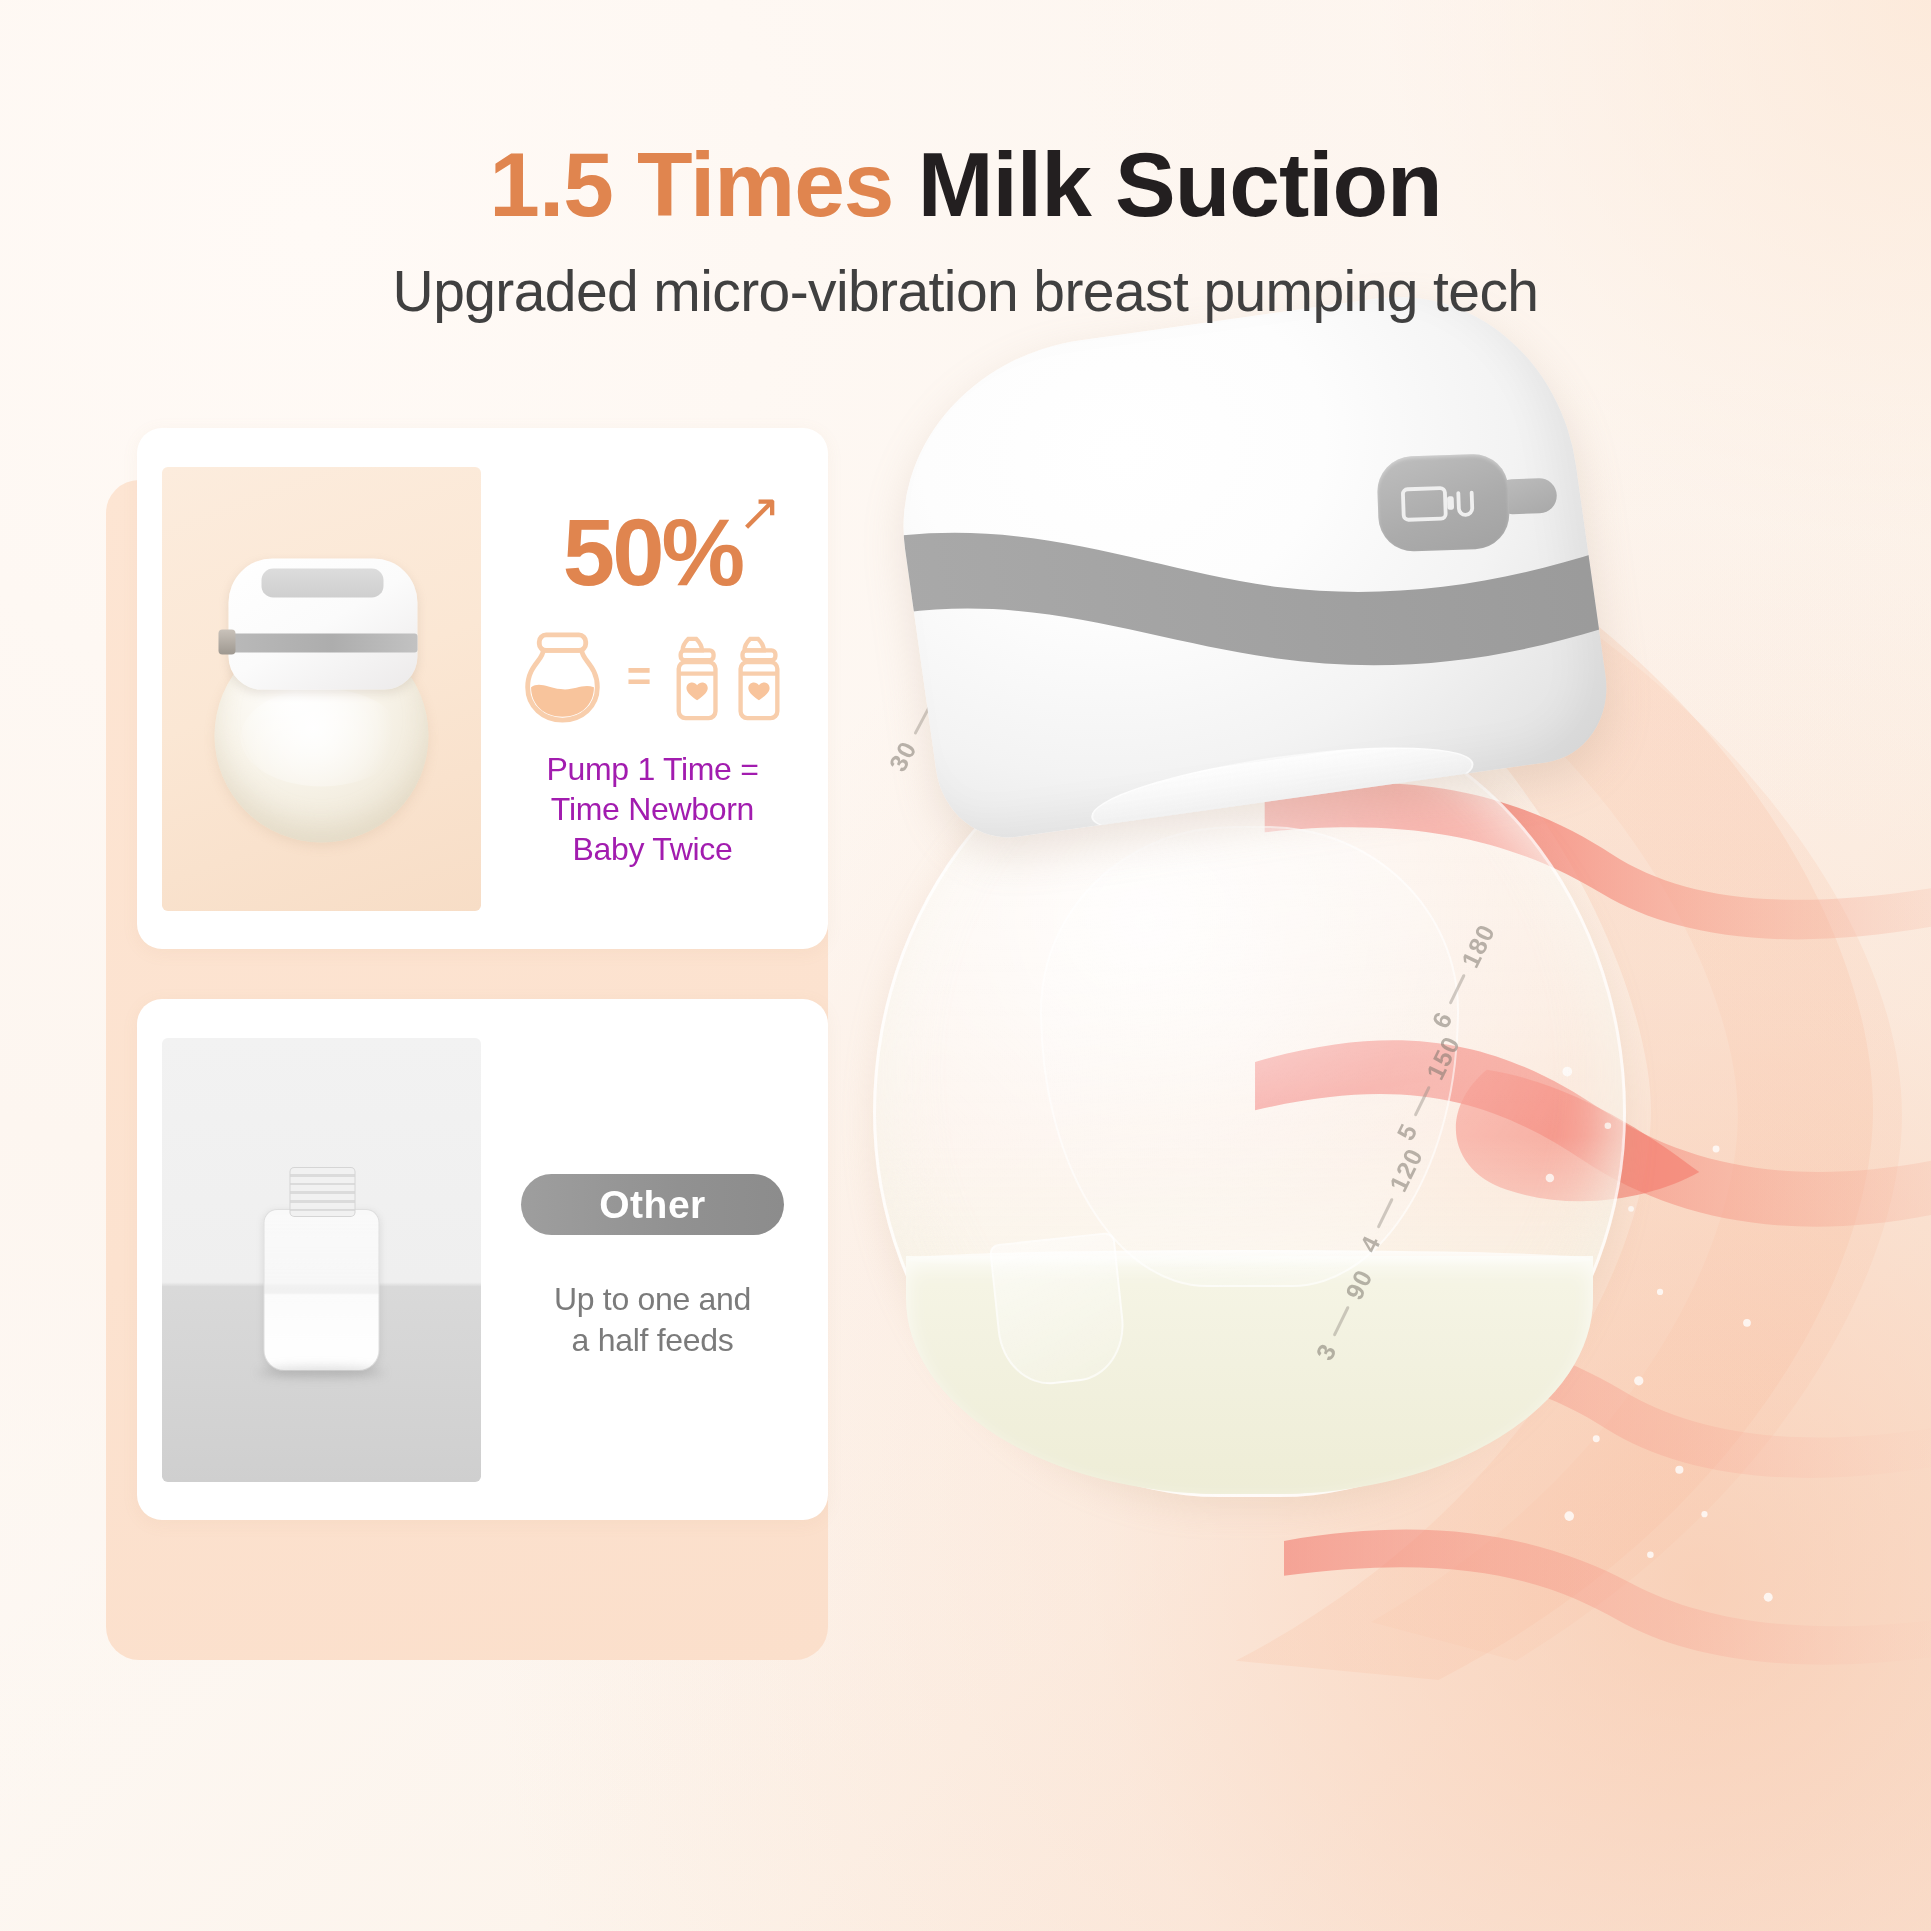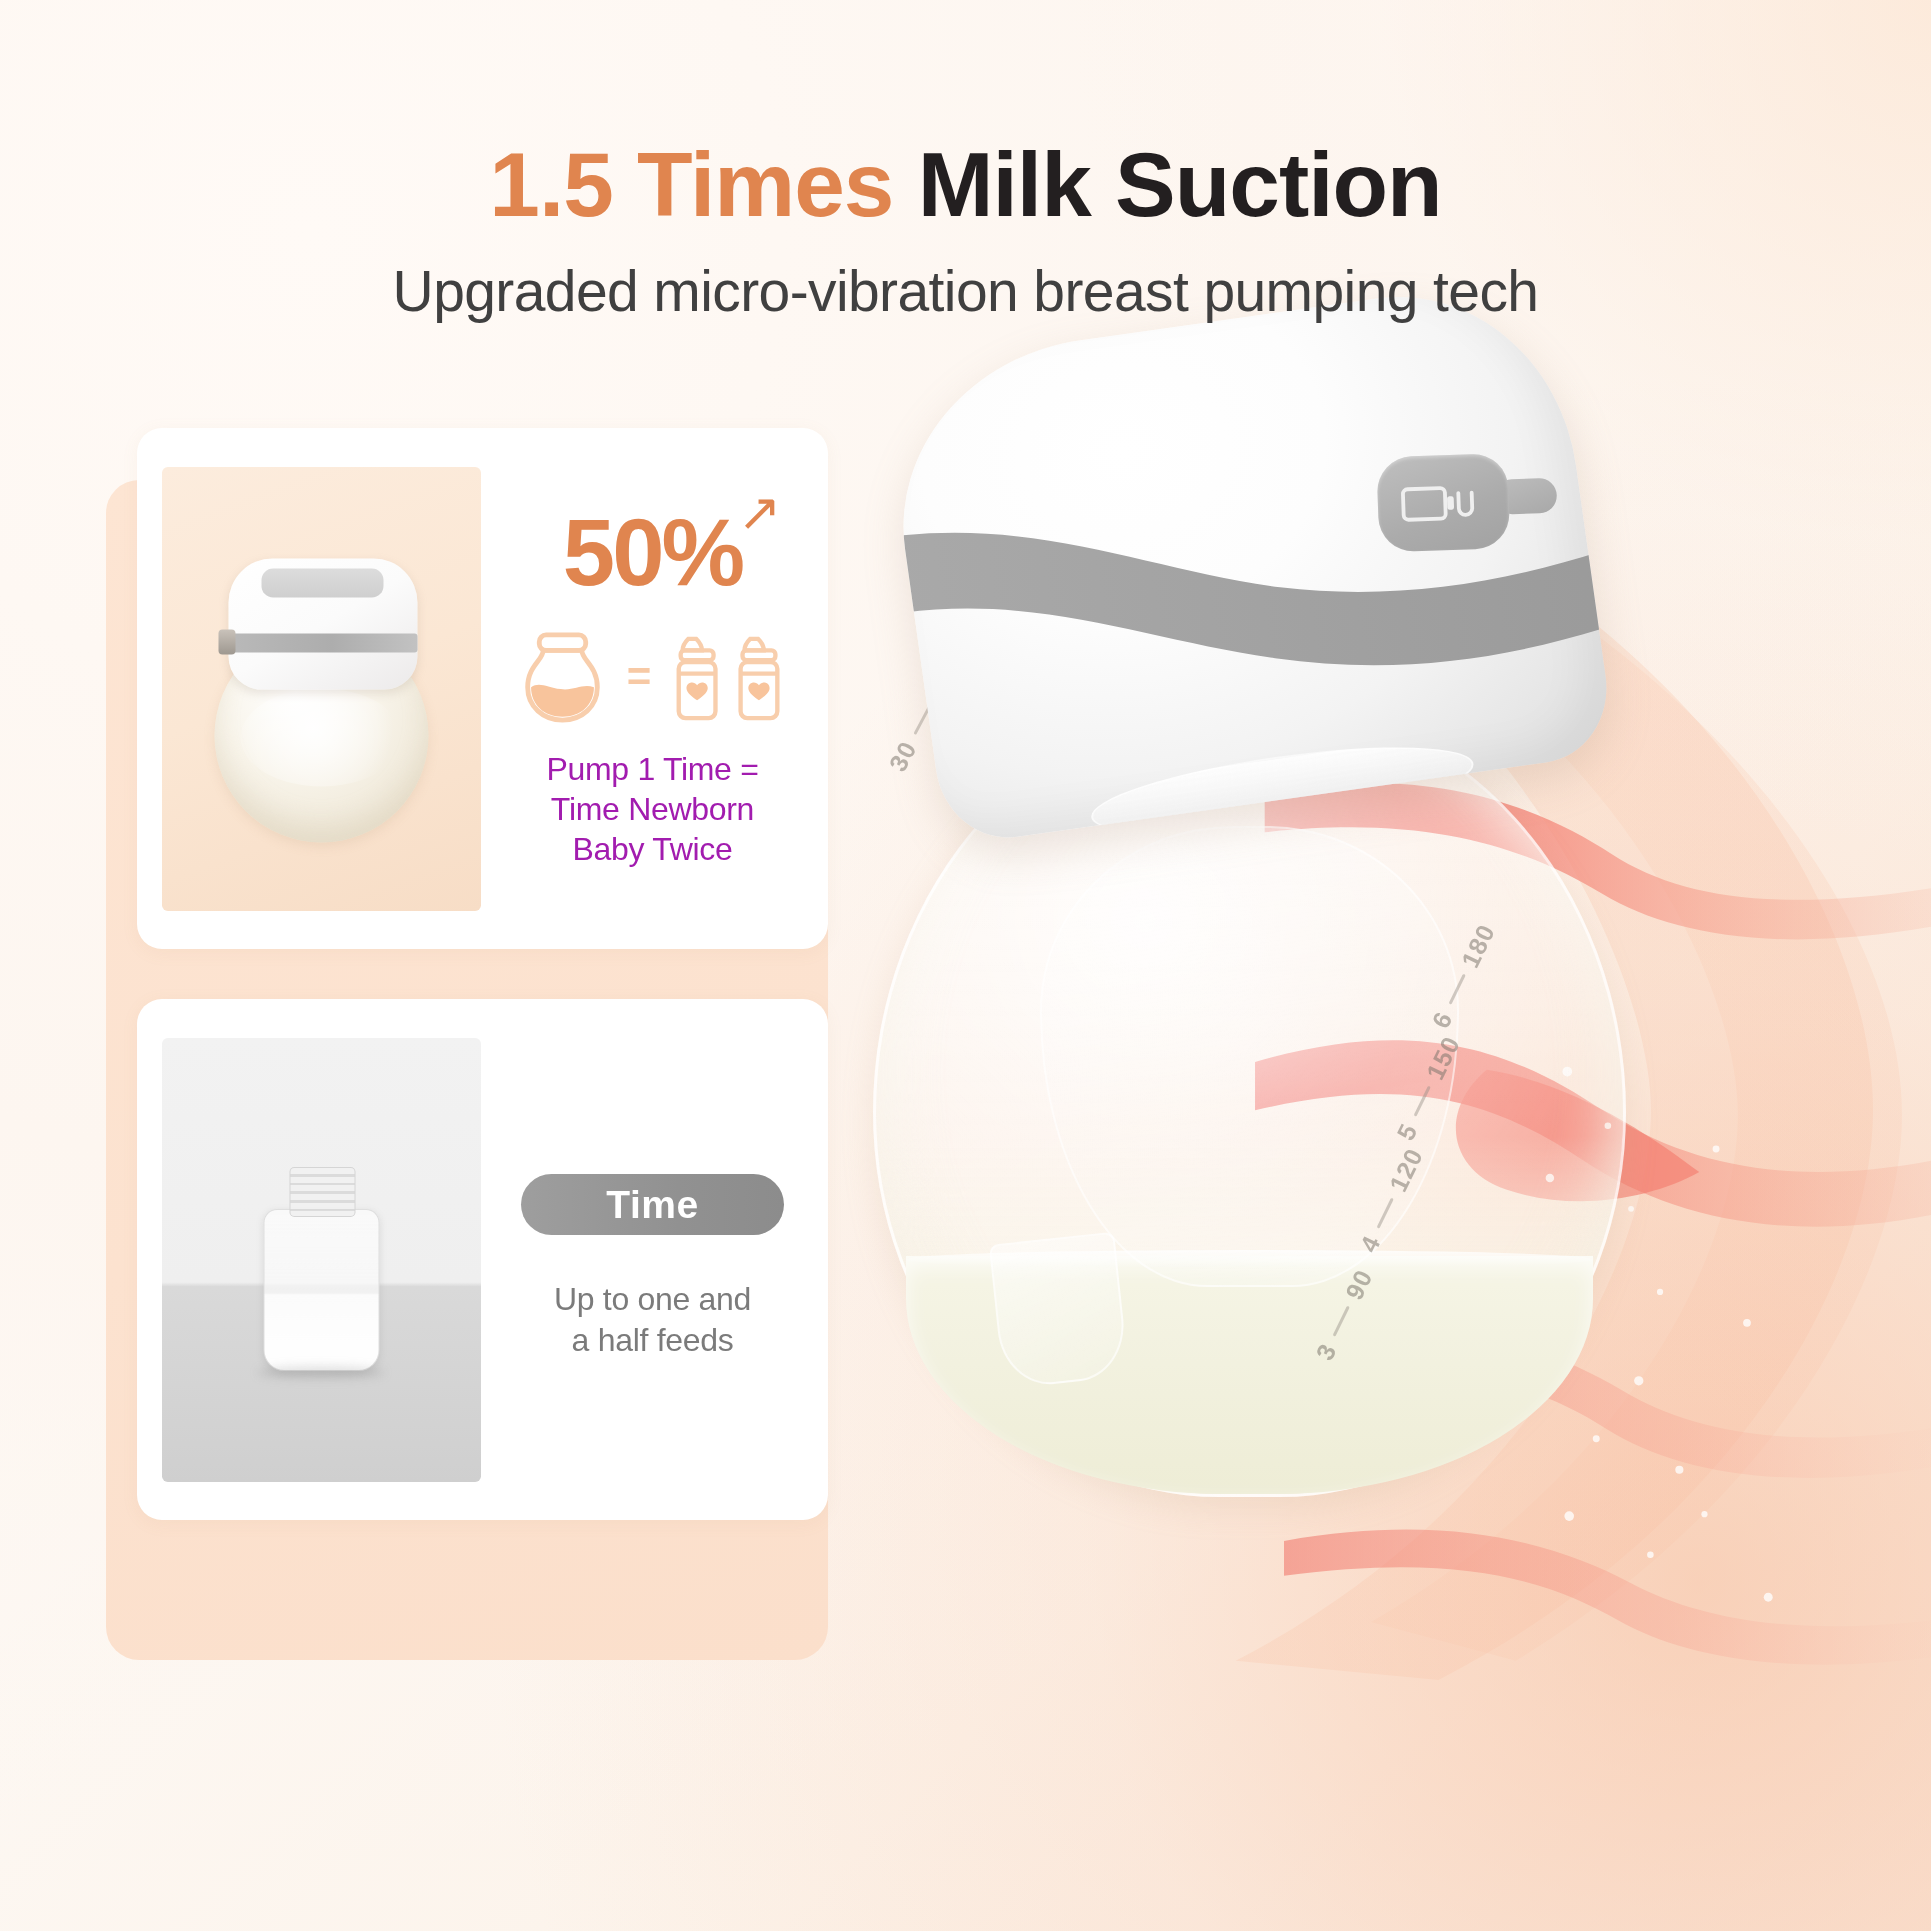--- a/index.html
+++ b/index.html
@@ -320,21 +320,21 @@
       <div class="thumb" id="thumb-other">
         <div class="bottle-mini">
           <div class="bm-body"></div>
           <div class="bm-neck"></div>
           <div class="bm-shadow"></div>
         </div>
       </div>
 
       <div class="stat-col">
 
-        <div class="pill" id="pill-other">Time</div>
+        <div class="pill" id="pill-other">Other</div>
 
         <div class="caption" id="caption-other">
           <div>Up to one and</div>
           <div>a half feeds</div>
         </div>
       </div>
 
     </div>
   </div>
 

